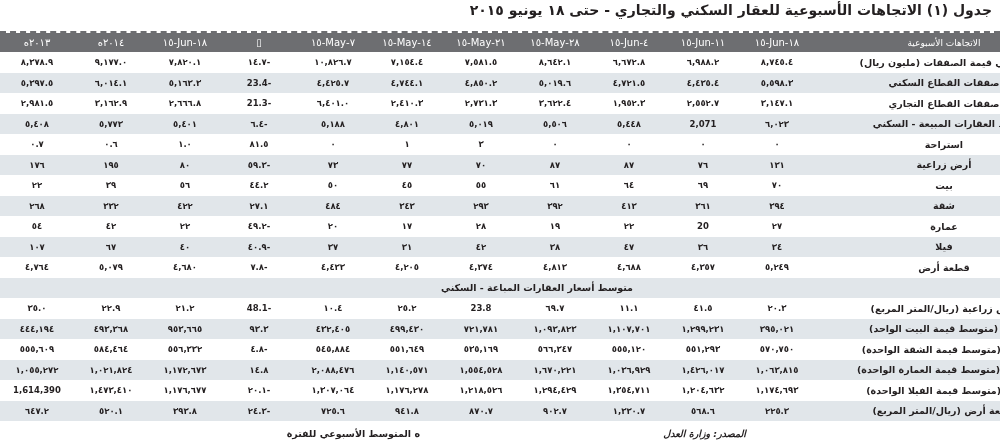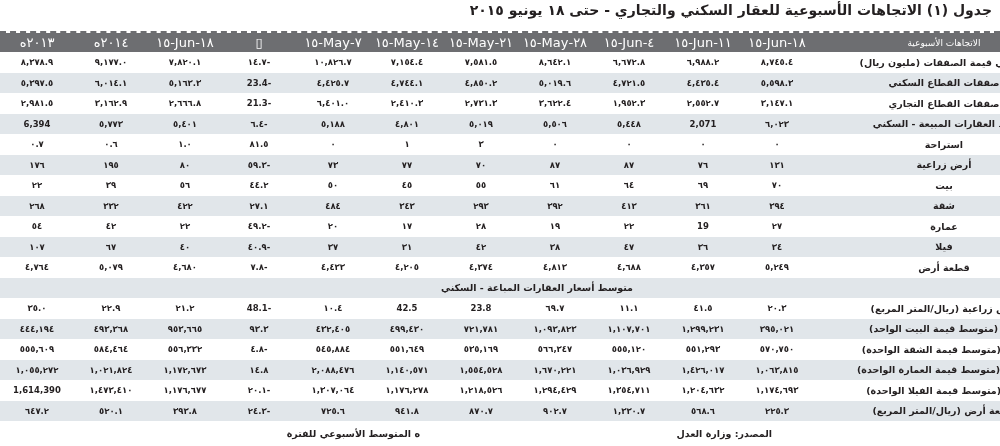--- a/index.html
+++ b/index.html
@@ -2,28 +2,28 @@
 <html><head>
 <meta charset="utf-8">
 <style>
   html, body { margin:0; padding:0; background:#ffffff; }
   body { width:1000px; height:446px; overflow:hidden; position:relative; font-family:"DejaVu Sans", sans-serif; color:#231f20; }
   .title { position:absolute; top:2px; right:8px; font-size:14px; font-weight:bold; direction:rtl; white-space:nowrap; letter-spacing:-0.3px; }
   .dash { position:absolute; top:31px; left:0; width:1000px; border-top:2px dashed #6d6e71; }
   table { position:absolute; top:33px; left:0; width:1000px; border-collapse:collapse; table-layout:fixed; direction:rtl; }
   col.lab { width:260px; }
   col.num { width:74px; }
-  th { background:#6d6e71; color:#ffffff; font-weight:normal; font-size:13px; height:19px; padding:0; text-align:center; }
+  th { background:#6d6e71; color:#ffffff; font-weight:normal; font-size:10px; height:19px; padding:0; text-align:center; }
   th.lab-h { font-size:9px; }
   td { font-size:8.5px; height:20.5px; padding:0; text-align:center; font-weight:bold; white-space:nowrap; }
   td.lab { font-size:9.5px; }
   tr.alt td { background:#e1e6ea; }
   tr.section td { background:#e1e6ea; font-size:9.5px; }
   .footer { position:absolute; top:428px; direction:rtl; font-size:9.5px; font-weight:bold; white-space:nowrap; }
-  .footer.src { right:228px; }
+  .footer.src { right:254px;font-style:italic; }
   .footer.note { right:580px;margin-left:36px; }
 </style>
 </head>
 <body>
 
 <div class="title">جدول (١) الاتجاهات الأسبوعية للعقار السكني والتجاري - حتى ١٨ يونيو ٢٠١٥</div>
 <div class="dash"></div>
 
 <table>
   <colgroup>
@@ -104,21 +104,21 @@
         <td>٦,٠٢٣</td>
         <td>2,071</td>
         <td>٥,٤٤٨</td>
         <td>٥,٥٠٦</td>
         <td>٥,٠١٩</td>
         <td>٤,٨٠١</td>
         <td>٥,١٨٨</td>
         <td>-٦.٤</td>
         <td>٥,٤٠١</td>
         <td>٥,٧٧٣</td>
-        <td>6,394</td>
+        <td>٥,٤٠٨</td>
       </tr>
       <tr>
         <td class="lab">استراحة</td>
         <td>٠</td>
         <td>٠</td>
         <td>٠</td>
         <td>٠</td>
         <td>٣</td>
         <td>١</td>
         <td>٠</td>
@@ -165,21 +165,21 @@
         <td>٣٤٣</td>
         <td>٤٨٤</td>
         <td>٢٧.١</td>
         <td>٤٢٢</td>
         <td>٣٣٢</td>
         <td>٢٦٨</td>
       </tr>
       <tr>
         <td class="lab">عمارة</td>
         <td>٢٧</td>
-        <td>19</td>
+        <td>20</td>
         <td>٢٢</td>
         <td>١٩</td>
         <td>٢٨</td>
         <td>١٧</td>
         <td>٢٠</td>
         <td>-٤٩.٢</td>
         <td>٢٢</td>
         <td>٤٢</td>
         <td>٥٤</td>
       </tr>
@@ -214,21 +214,21 @@
       <tr class="section">
         <td colspan="12">متوسط أسعار العقارات المباعة - السكني</td>
       </tr>
       <tr>
         <td class="lab">أرض زراعية   (ريال/المتر المربع)</td>
         <td>٢٠.٣</td>
         <td>٤١.٥</td>
         <td>١١.١</td>
         <td>٦٩.٧</td>
         <td>23.8</td>
-        <td>42.5</td>
+        <td>٢٥.٢</td>
         <td>١٠.٤</td>
         <td>-48.1</td>
         <td>٢١.٢</td>
         <td>٢٢.٩</td>
         <td>٣٥.٠</td>
       </tr>
       <tr class="alt">
         <td class="lab">بيت  (متوسط قيمة البيت الواحد)</td>
         <td>٣٩٥,٠٢١</td>
         <td>١,٢٩٩,٢٣١</td>

